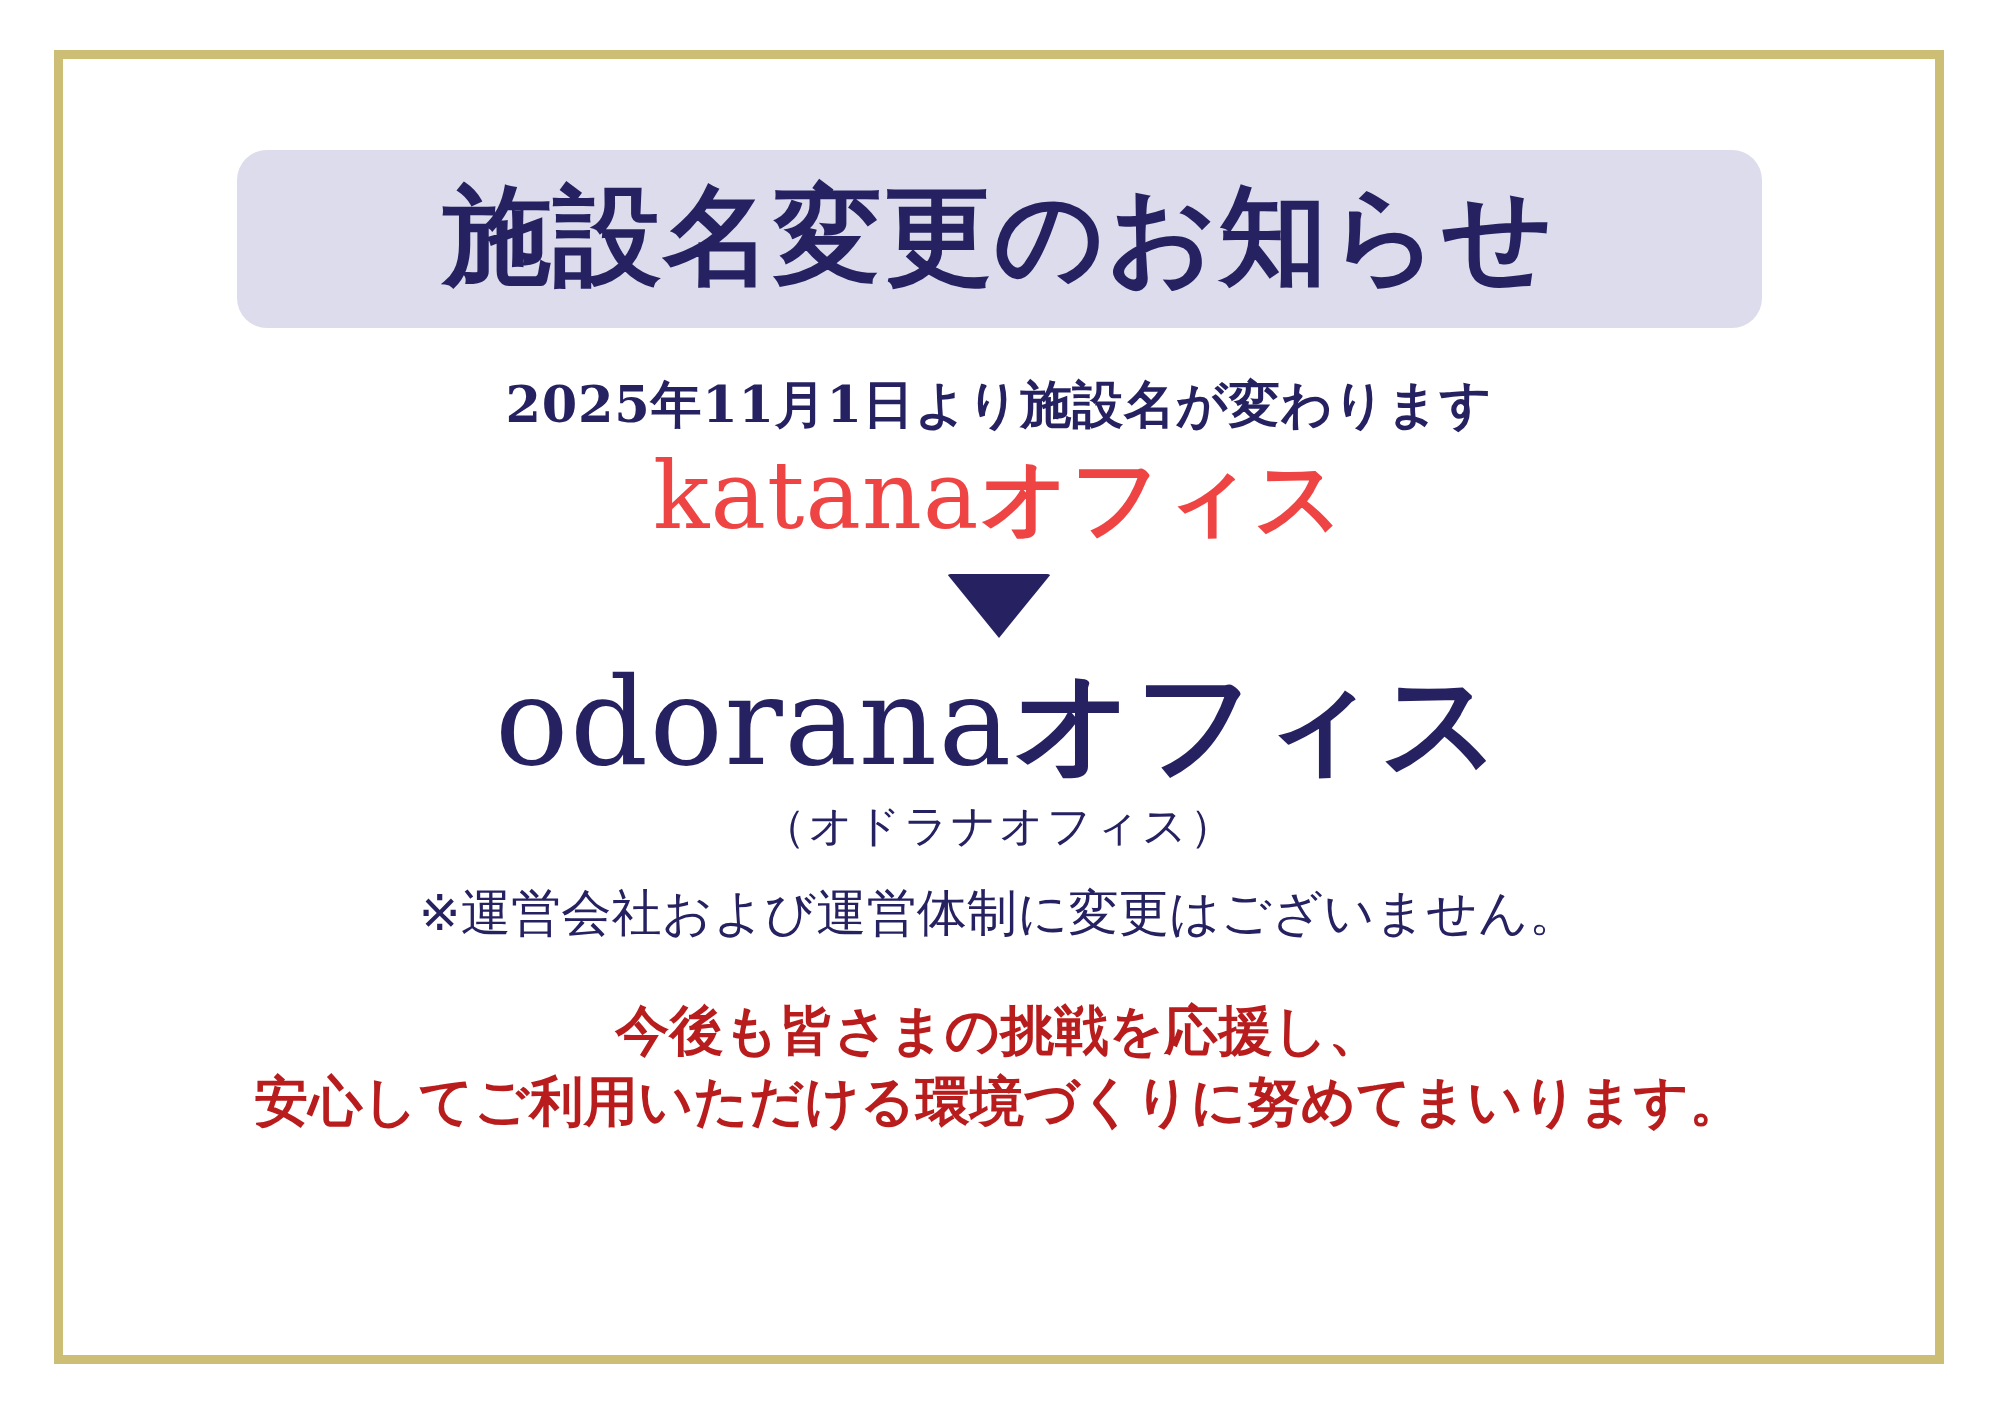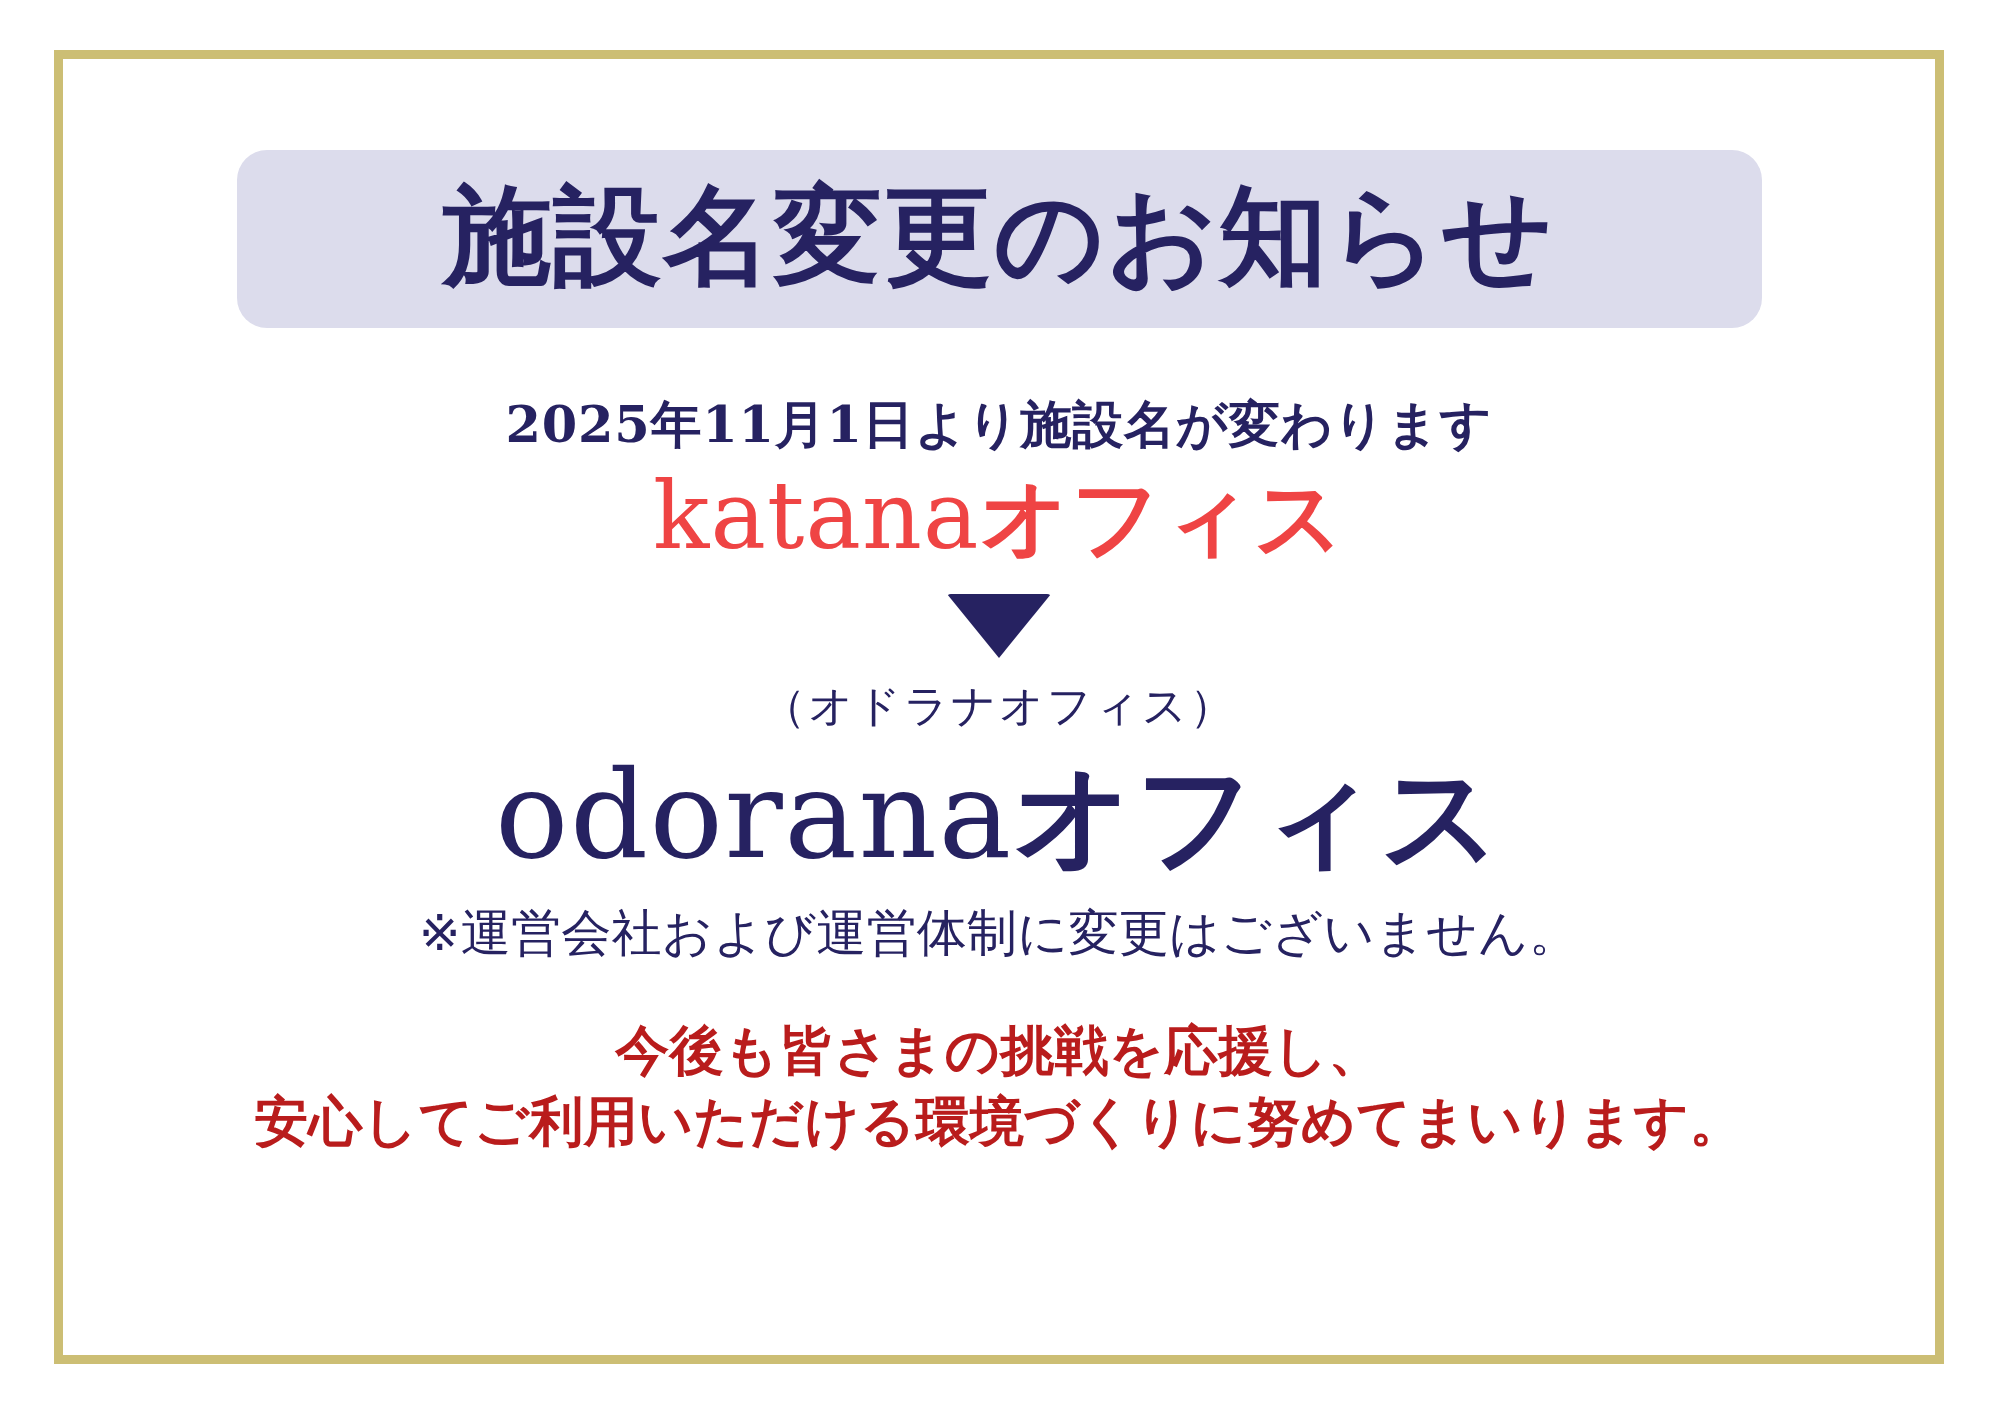--- a/index.html
+++ b/index.html
@@ -68,21 +68,21 @@
     font-size: 108px;
     line-height: 1;
     letter-spacing: 0.02em;
     color: #262261;
     white-space: nowrap;
     transform: translateY(-4px);
   }
 
   
   #date-line {
-    margin-top: 68px;
+    margin-top: 48px;
     font-family: "DejaVu Serif", "Liberation Serif", serif;
     font-weight: 700;
     font-size: 51px;
     line-height: 1.1;
     letter-spacing: 0.015em;
     color: #262261;
     white-space: nowrap;
   }
 
   
@@ -195,25 +195,25 @@
     <div id="date-line">2025年11月1日より施設名が変わります</div>
 
     <div id="old-name">
       <span class="latin">katana</span><span class="kana">オフィス</span>
     </div>
 
     <div id="arrow-row">
       <div id="arrow-icon"></div>
     </div>
 
-    <div id="reading-line">（オドラナオフィス）</div>
-
     <div id="new-name">
       <span class="latin">odorana</span><span class="kana">オフィス</span>
     </div>
+
+    <div id="reading-line">（オドラナオフィス）</div>
 
     <div id="note-line">※運営会社および運営体制に変更はございません。</div>
 
     <div id="closing-block">
       <div class="line">今後も皆さまの挑戦を応援し、</div>
       <div class="line">安心してご利用いただける環境づくりに努めてまいります。</div>
     </div>
 
   </div>
 </div>

